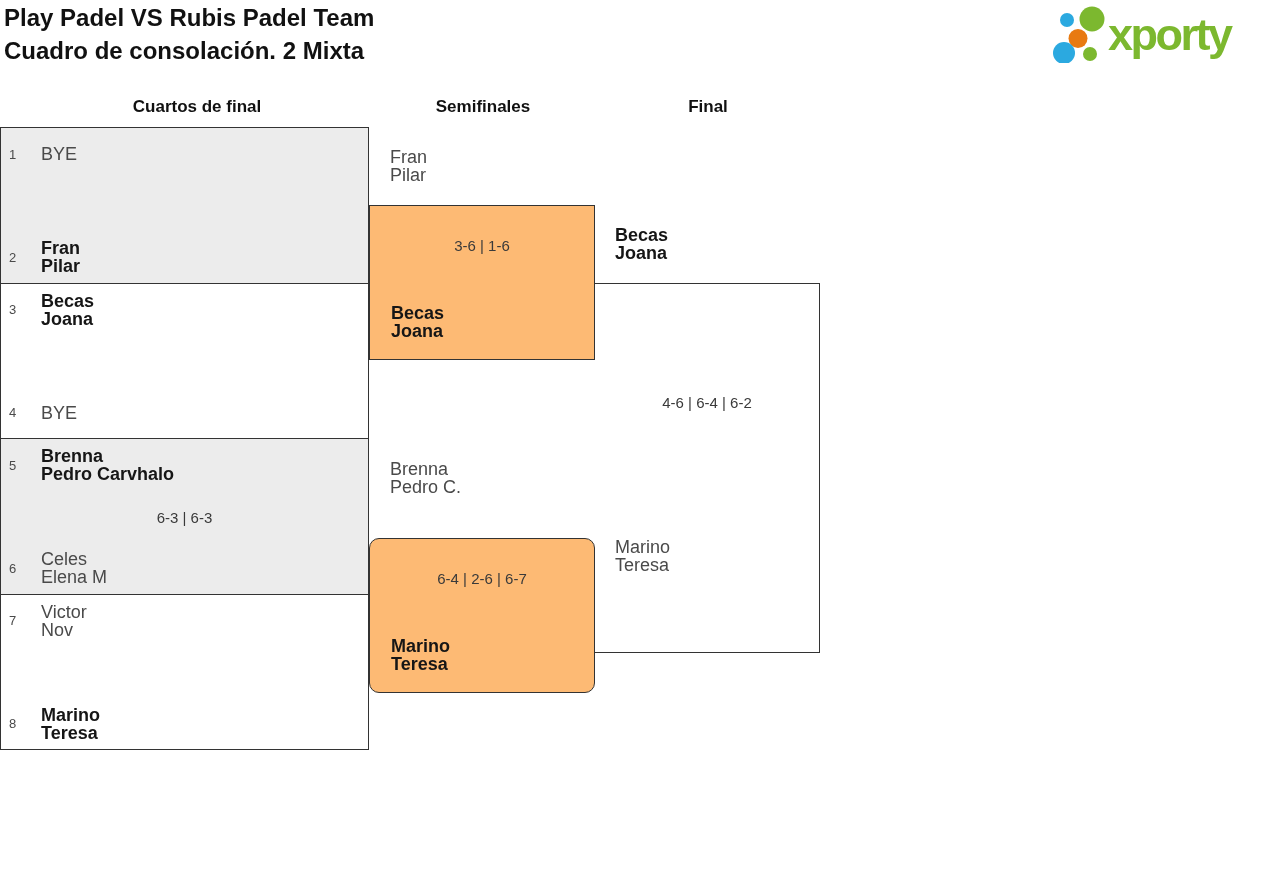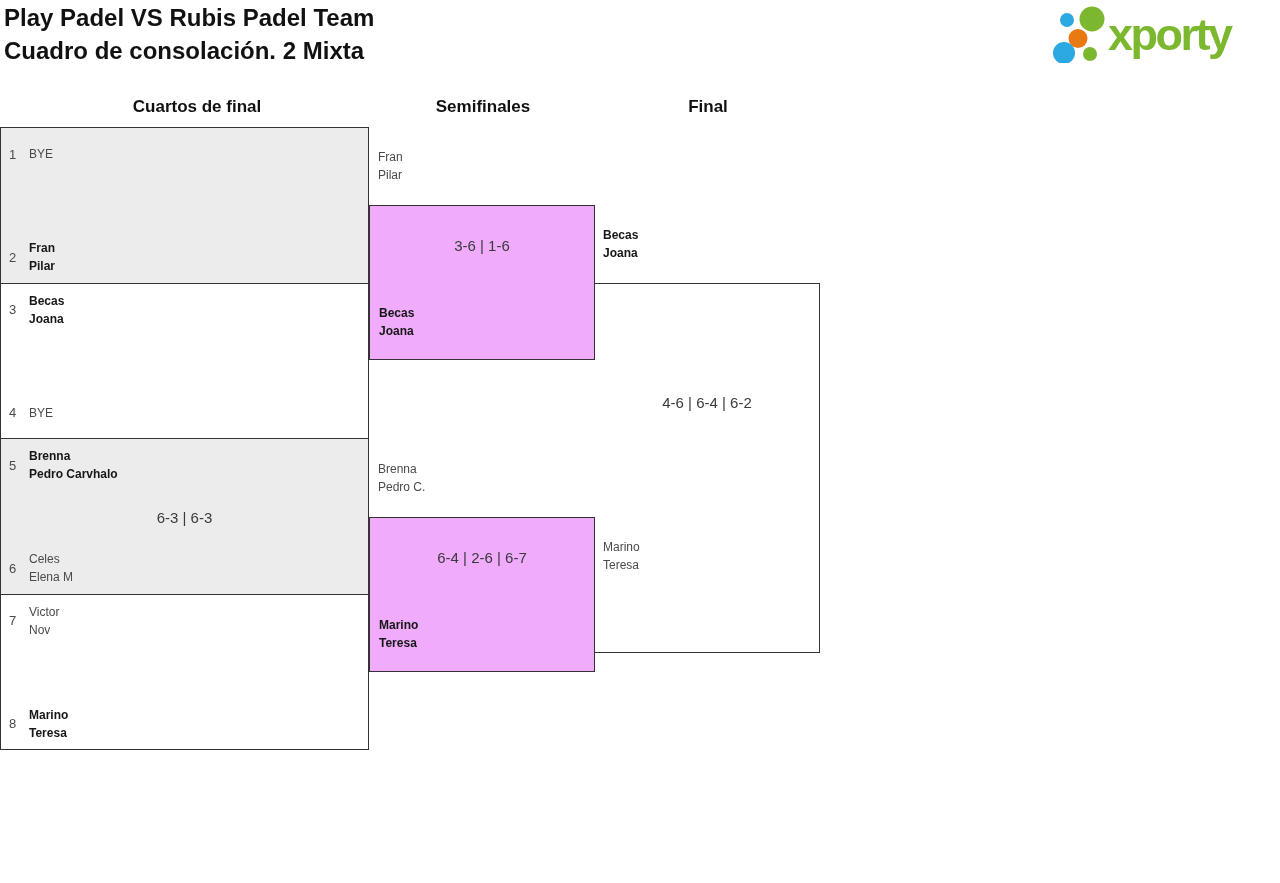--- a/index.html
+++ b/index.html
@@ -27,38 +27,38 @@
   
   .qf-col{
     position:absolute;left:0;top:127px;width:369px;height:623px;
     border:1px solid #333;box-sizing:border-box;display:flex;flex-direction:column;
   }
   .qf-cell{position:relative;flex:1;background:#fff;}
   .qf-cell.gray{background:#ececec;}
   .qf-cell + .qf-cell{border-top:1px solid #333;}
 
   .sf-box{
-    position:absolute;left:369px;width:226px;height:155px;background:#f0abfc;
+    position:absolute;left:369px;width:226px;height:155px;background:#fdba74;
     border:1px solid #333;box-sizing:border-box;
   }
   #sf-box-1{top:205px;}
-  #sf-box-2{top:517px;}
+  #sf-box-2{top:538px;border-radius:10px;}
 
   .final-box{
     position:absolute;left:595px;top:283px;width:225px;height:370px;box-sizing:border-box;
     border-top:1px solid #333;border-right:1px solid #333;border-bottom:1px solid #333;
   }
   
   .team{position:absolute;display:flex;align-items:center;transform:translateY(-50%);}
   .qf-cell .team{left:8px;}
   .team.t-top{top:26px;}
   .team.t-bottom{top:129px;}
   .seed{width:20px;flex:none;font-size:13px;color:#4a4a4a;}
   .names{display:block;}
-  .nm{display:block;font-size:12px;line-height:18px;color:#4a4a4a;white-space:nowrap;}
+  .nm{display:block;font-size:18px;line-height:18px;color:#4a4a4a;white-space:nowrap;margin-left:12px;}
   .winner .nm{font-weight:700;color:#161616;}
 
   .entrant{position:absolute;transform:translateY(-50%);}
   #sf1-entrant-top{left:378px;top:166px;}
   #sf2-entrant-top{left:378px;top:478px;}
   #final-entrant-top{left:603px;top:244px;}
   #final-entrant-bottom{left:603px;top:556px;}
   .sf-box .team.in-box{left:9px;top:116px;}
 
   

